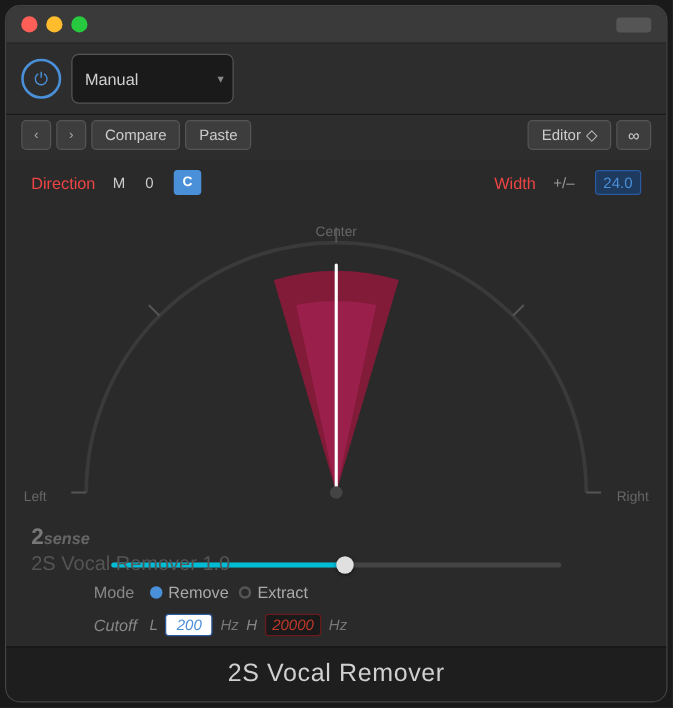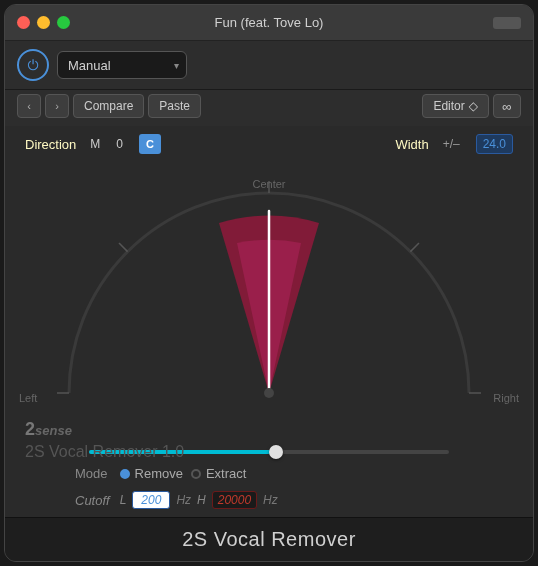--- a/index.html
+++ b/index.html
@@ -94,21 +94,21 @@
     .preset-dropdown {
       background: #1a1a1a;
       border: 1px solid #555;
       border-radius: 6px;
       color: #d0d0d0;
       font-size: 13px;
       padding: 5px 28px 5px 10px;
       appearance: none;
       cursor: pointer;
       position: relative;
-      height: 28px;
+      height: 40px;
       min-width: 130px;
     }
     .preset-wrapper {
       position: relative;
       display: inline-block;
     }
     .preset-arrow {
       position: absolute;
       right: 8px;
       top: 50%;
@@ -199,21 +199,21 @@
 
     
     .params-row {
       display: flex;
       align-items: center;
       padding: 8px 20px;
       gap: 10px;
       color: #bbb;
       font-size: 13px;
     }
-    .param-label { color: #fef9c3; margin-right: 4px; }
+    .param-label { color: #ef4444; margin-right: 4px; }
     .param-value { color: #ccc; margin-right: 6px; font-size: 12px; }
 
     .center-btn {
       background: #4a90d9;
       border: none;
       border-radius: 3px;
       color: #fff;
       font-size: 11px;
       font-weight: 700;
       width: 22px;
@@ -415,21 +415,20 @@
 <body>
 
 <div class="plugin-window">
 
   <div class="title-bar">
     <div class="title-bar-buttons">
       <div class="tb-btn tb-close"></div>
       <div class="tb-btn tb-min"></div>
       <div class="tb-btn tb-max"></div>
     </div>
-    <span class="title-text">Fun (feat. Tove Lo)</span>
     <div class="title-bar-right"></div>
   </div>
 
   <div class="top-controls">
     <div class="power-btn">
       <span class="power-icon">⏻</span>
     </div>
     <div class="preset-wrapper">
       <select class="preset-dropdown">
         <option>Manual</option>

